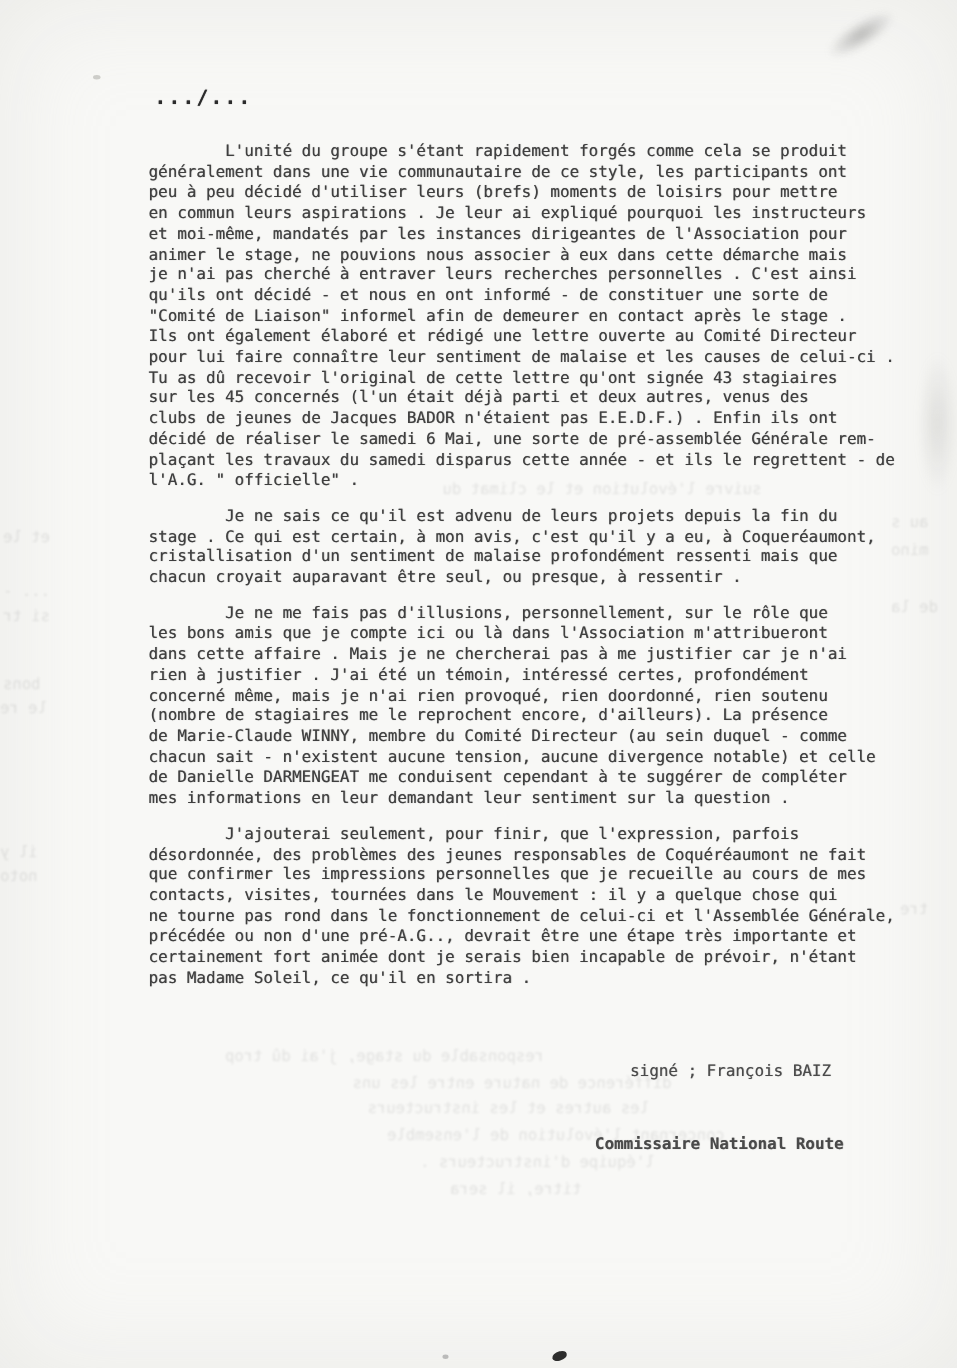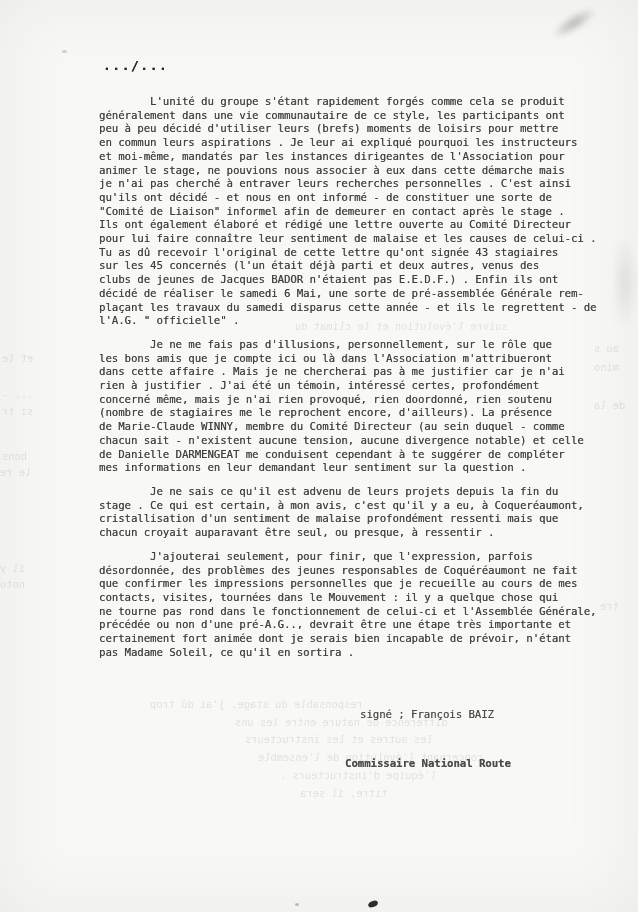--- a/index.html
+++ b/index.html
@@ -46,20 +46,21 @@
     white-space: pre;
     text-shadow: 0.3px 0.3px 0.5px rgba(55,55,55,0.65);
   }
   .closing { margin-bottom: 0; }
 
   .sig {
     margin-top: 21px;
     margin-left: 246px;
     white-space: pre;
     text-shadow: 0.3px 0.3px 0.5px rgba(55,55,55,0.55);
+    text-align: center;
   }
   .sig-line1 { margin-left: 15px; margin-bottom: 8px; color: #4a4a4a; }
   .sig-line2 { color: #4a4a4a; font-weight: bold; }
 
   
   .bf {
     position: absolute;
     font-size: 10.4px;
     line-height: 13px;
     color: #5f5f5f;
@@ -183,34 +184,34 @@
 qu'ils ont décidé - et nous en ont informé - de constituer une sorte de
 "Comité de Liaison" informel afin de demeurer en contact après le stage .
 Ils ont également élaboré et rédigé une lettre ouverte au Comité Directeur
 pour lui faire connaître leur sentiment de malaise et les causes de celui-ci .
 Tu as dû recevoir l'original de cette lettre qu'ont signée 43 stagiaires
 sur les 45 concernés (l'un était déjà parti et deux autres, venus des
 clubs de jeunes de Jacques BADOR n'étaient pas E.E.D.F.) . Enfin ils ont
 décidé de réaliser le samedi 6 Mai, une sorte de pré-assemblée Générale rem-
 plaçant les travaux du samedi disparus cette année - et ils le regrettent - de
 l'A.G. " officielle" .</p>
+    <p class="para">        Je ne sais ce qu'il est advenu de leurs projets depuis la fin du
+stage . Ce qui est certain, à mon avis, c'est qu'il y a eu, à Coqueréaumont,
+cristallisation d'un sentiment de malaise profondément ressenti mais que
+chacun croyait auparavant être seul, ou presque, à ressentir .</p>
     <p class="para">        Je ne me fais pas d'illusions, personnellement, sur le rôle que
 les bons amis que je compte ici ou là dans l'Association m'attribueront
 dans cette affaire . Mais je ne chercherai pas à me justifier car je n'ai
 rien à justifier . J'ai été un témoin, intéressé certes, profondément
 concerné même, mais je n'ai rien provoqué, rien doordonné, rien soutenu
 (nombre de stagiaires me le reprochent encore, d'ailleurs). La présence
 de Marie-Claude WINNY, membre du Comité Directeur (au sein duquel - comme
 chacun sait - n'existent aucune tension, aucune divergence notable) et celle
 de Danielle DARMENGEAT me conduisent cependant à te suggérer de compléter
 mes informations en leur demandant leur sentiment sur la question .</p>
-    <p class="para">        Je ne sais ce qu'il est advenu de leurs projets depuis la fin du
-stage . Ce qui est certain, à mon avis, c'est qu'il y a eu, à Coqueréaumont,
-cristallisation d'un sentiment de malaise profondément ressenti mais que
-chacun croyait auparavant être seul, ou presque, à ressentir .</p>
     <p class="para">        J'ajouterai seulement, pour finir, que l'expression, parfois
 désordonnée, des problèmes des jeunes responsables de Coquéréaumont ne fait
 que confirmer les impressions personnelles que je recueille au cours de mes
 contacts, visites, tournées dans le Mouvement : il y a quelque chose qui
 ne tourne pas rond dans le fonctionnement de celui-ci et l'Assemblée Générale,
 précédée ou non d'une pré-A.G.., devrait être une étape très importante et
 certainement fort animée dont je serais bien incapable de prévoir, n'étant
 pas Madame Soleil, ce qu'il en sortira .</p>
 
     <div class="sig">

